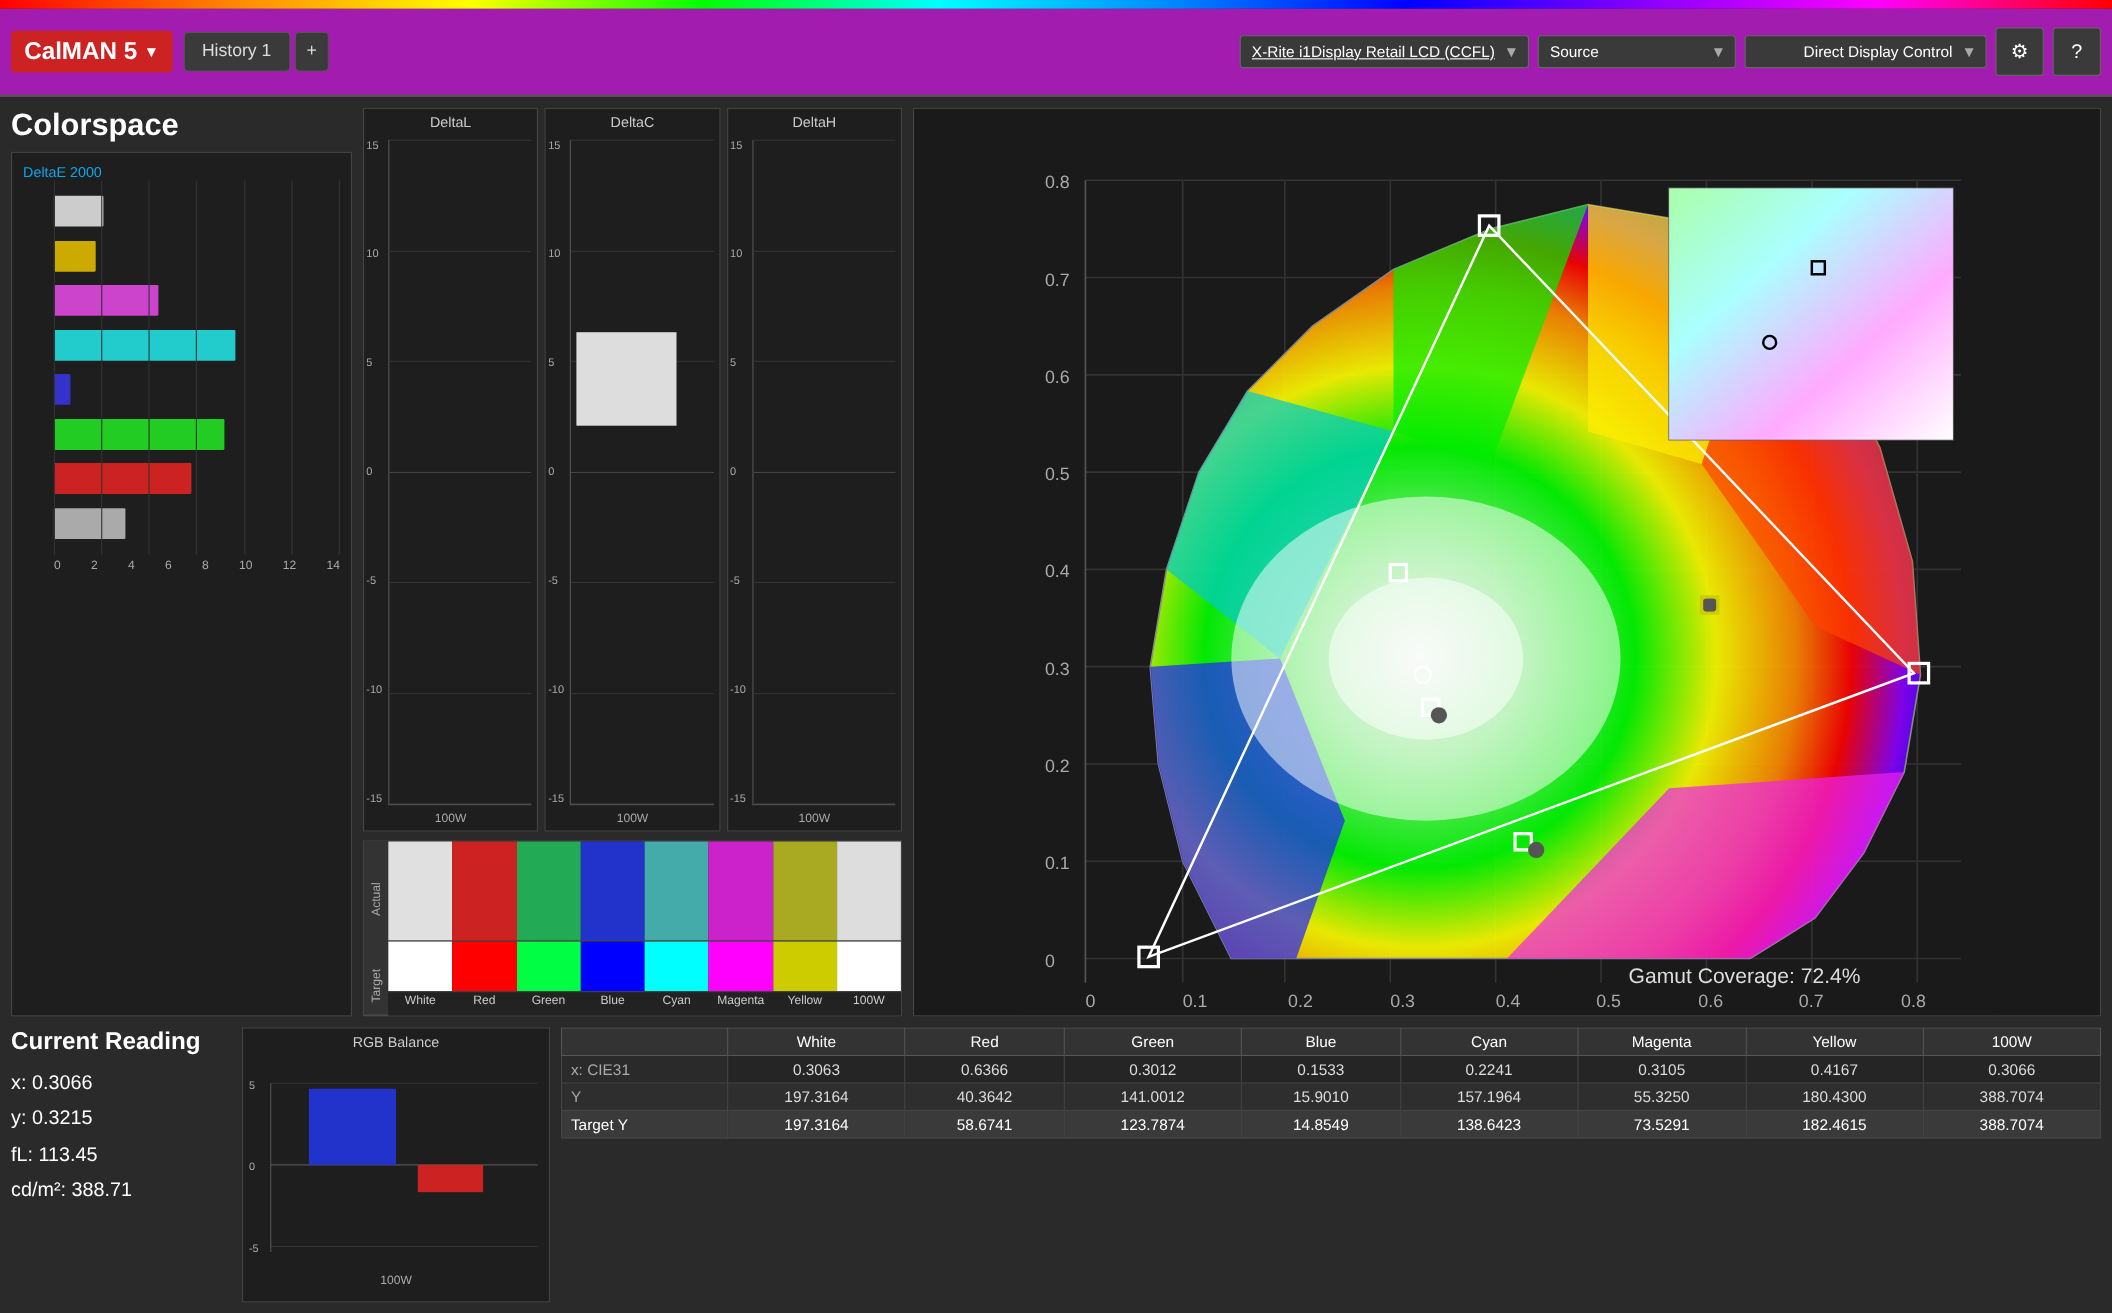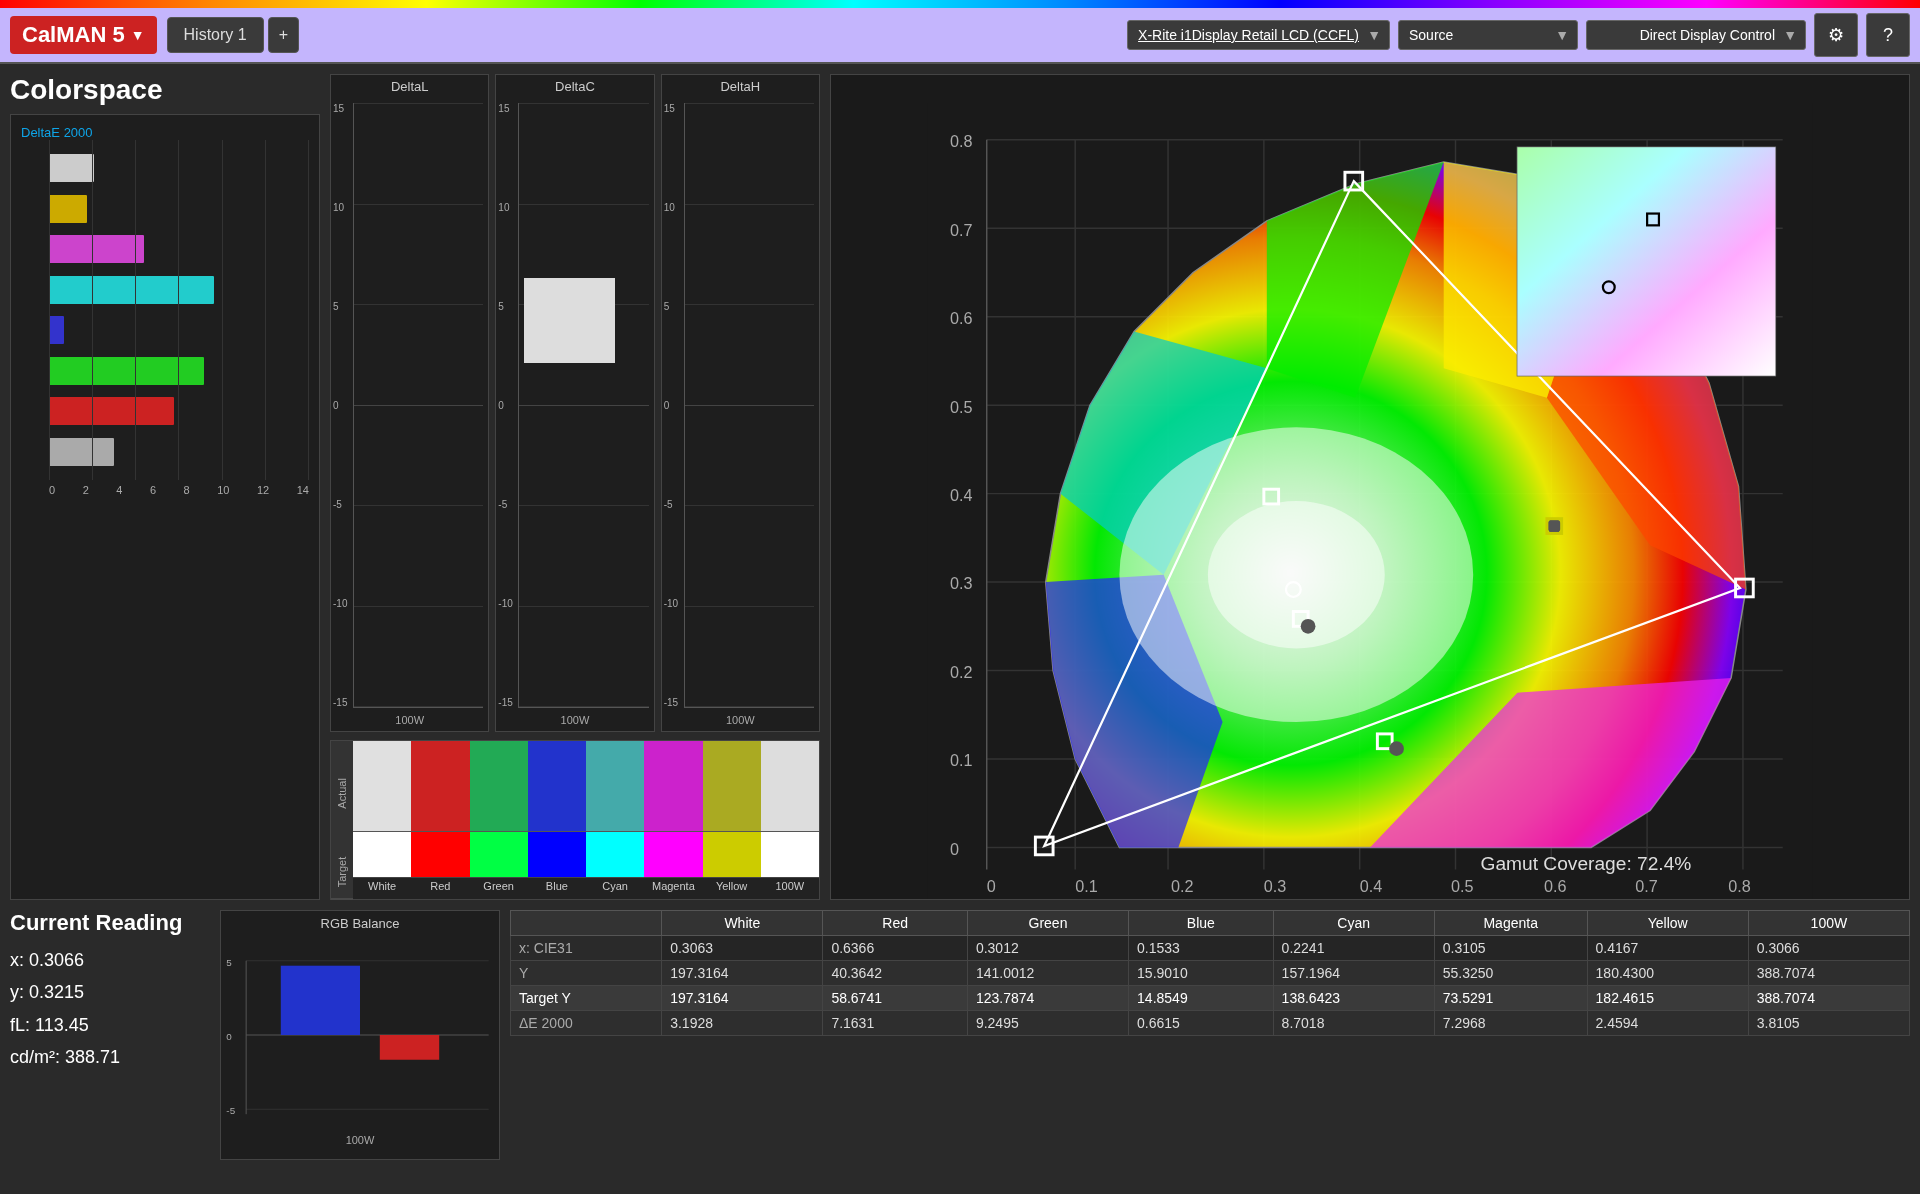--- a/index.html
+++ b/index.html
@@ -1,22 +1,22 @@
 <!DOCTYPE html>
 <html><head>
   <meta charset="utf-8">
   <style>
     * { margin: 0; padding: 0; box-sizing: border-box; }
     body { width: 1920px; height: 1194px; background: #2a2a2a; font-family: Arial, sans-serif; color: #fff; overflow: hidden; }
 
     
     .top-bar {
       width: 100%;
-      height: 56px;
-      background: #c4b5fd;
+      height: 80px;
+      background: #a21caf;
       display: flex;
       align-items: center;
       padding: 0 10px;
       border-bottom: 2px solid #555;
     }
     .logo {
       background: #cc2222;
       color: #fff;
       font-size: 22px;
       font-weight: bold;
@@ -203,21 +203,21 @@
       background: #333;
       color: #fff;
       padding: 4px 8px;
       text-align: center;
       border: 1px solid #555;
       font-weight: normal;
     }
     .data-table td {
       padding: 4px 8px;
       border: 1px solid #444;
-      text-align: left;
+      text-align: center;
       color: #ddd;
       background: #252525;
     }
     .data-table tr:nth-child(even) td { background: #2e2e2e; }
     .data-table tr.highlight td { background: #3a3a3a; color: #fff; }
     .data-table td:first-child { text-align: left; color: #aaa; background: #2a2a2a; }
   </style>
 </head>
 <body>
 
@@ -647,28 +647,17 @@
             <td>Target Y</td>
             <td>197.3164</td>
             <td>58.6741</td>
             <td>123.7874</td>
             <td>14.8549</td>
             <td>138.6423</td>
             <td>73.5291</td>
             <td>182.4615</td>
             <td>388.7074</td>
           </tr>
-          <tr>
-            <td>ΔE 2000</td>
-            <td>3.1928</td>
-            <td>7.1631</td>
-            <td>9.2495</td>
-            <td>0.6615</td>
-            <td>8.7018</td>
-            <td>7.2968</td>
-            <td>2.4594</td>
-            <td>3.8105</td>
-          </tr>
         </tbody>
       </table>
     </div>
   </div>
 </div>
 
 </body></html>

